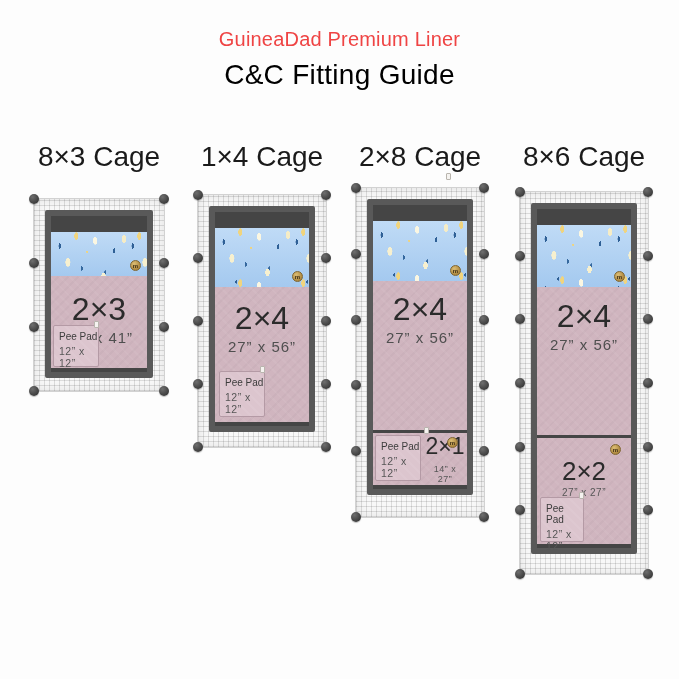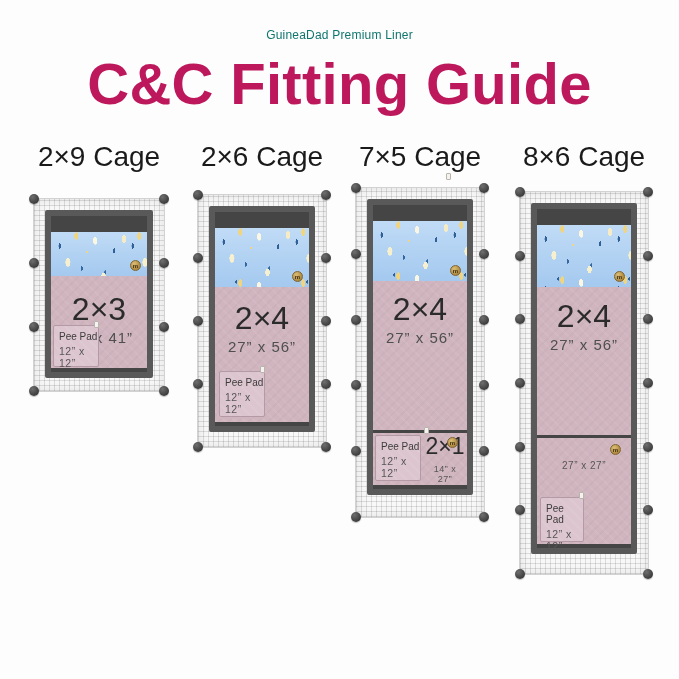--- a/index.html
+++ b/index.html
@@ -5,22 +5,22 @@
   * { margin:0; padding:0; box-sizing:border-box; }
   html,body { background:#fff; }
   .page {
     position:relative; width:679px; height:679px; overflow:hidden;
     background:#fdfdfd;
     font-family:"Liberation Sans","DejaVu Sans",sans-serif;
     color:#1c1c1c;
   }
   
   .header { position:absolute; top:28px; left:0; width:100%; text-align:center; }
-  .brand-line { font-size:12px; color:#0f766e; letter-spacing:.2px; }
-  .main-title { font-size:58px; color:#be185d; margin-top:8px; font-weight:700; letter-spacing:.3px; }
+  .brand-line { font-size:20px; color:#ef4444; letter-spacing:.2px; }
+  .main-title { font-size:28px; color:#000000; margin-top:8px; font-weight:400; letter-spacing:.3px; }
   
   .col { position:absolute; }
   .cage-heading { font-size:28px; font-weight:400; color:#1a1a1a; text-align:center; line-height:34px; }
   
   .cage {
     position:relative; width:100%;
     background-color:#f8f8f8;
     background-image:
       repeating-linear-gradient(0deg, rgba(70,70,70,.16) 0 1px, transparent 1px 5px),
       repeating-linear-gradient(90deg, rgba(70,70,70,.16) 0 1px, transparent 1px 5px);
@@ -105,21 +105,21 @@
 <body>
 
 <div class="page">
 
   <div class="header">
     <div class="brand-line">GuineaDad Premium Liner</div>
     <div class="main-title">C&amp;C Fitting Guide</div>
   </div>
 
   <div class="col" style="left:33px;top:140px;width:132px">
-    <div class="cage-heading">2×9 Cage</div>
+    <div class="cage-heading">8×3 Cage</div>
     <div class="cage" style="height:194px;margin-top:24px">
       <div class="cage-inner" style="bottom:13px">
         <div class="liner liner-main">
           <div class="fleece-top" style="height:44px"></div>
           <div class="pink-body" style="padding-top:16px">
             <div class="liner-label">2×3</div>
             <div class="liner-dims">27” x 41”</div>
             <div class="pee-pad" style="left:2px;bottom:1px;width:46px;height:42px">
               <div class="pee-pad-label">Pee Pad</div>
               <div class="pee-pad-dims">12” x 12”</div>
@@ -136,21 +136,21 @@
         <div class="ball" style="top: 33.3333%; left: 0px; transform: translate(-50%, -50%);"></div>
         <div class="ball" style="top: 33.3333%; right: 0px; transform: translate(50%, -50%);"></div>
         <div class="ball" style="top: 66.6667%; left: 0px; transform: translate(-50%, -50%);"></div>
         <div class="ball" style="top: 66.6667%; right: 0px; transform: translate(50%, -50%);"></div>
         <div class="ball" style="top: 100%; left: 0px; transform: translate(-50%, -50%);"></div>
         <div class="ball" style="top: 100%; right: 0px; transform: translate(50%, -50%);"></div>
       </div>
   </div>
 
   <div class="col" style="left:197px;top:140px;width:130px">
-    <div class="cage-heading">2×6 Cage</div>
+    <div class="cage-heading">1×4 Cage</div>
     <div class="cage" style="height:254px;margin-top:20px">
       <div class="cage-inner" style="bottom:15px">
         <div class="liner liner-main">
           <div class="fleece-top" style="height:59px"></div>
           <div class="pink-body" style="padding-top:14px">
             <div class="liner-label">2×4</div>
             <div class="liner-dims">27” x 56”</div>
             <div class="pee-pad" style="left:4px;bottom:5px;width:46px;height:46px">
               <div class="pee-pad-label">Pee Pad</div>
               <div class="pee-pad-dims">12” x 12”</div>
@@ -169,21 +169,21 @@
         <div class="ball" style="top: 50%; left: 0px; transform: translate(-50%, -50%);"></div>
         <div class="ball" style="top: 50%; right: 0px; transform: translate(50%, -50%);"></div>
         <div class="ball" style="top: 75%; left: 0px; transform: translate(-50%, -50%);"></div>
         <div class="ball" style="top: 75%; right: 0px; transform: translate(50%, -50%);"></div>
         <div class="ball" style="top: 100%; left: 0px; transform: translate(-50%, -50%);"></div>
         <div class="ball" style="top: 100%; right: 0px; transform: translate(50%, -50%);"></div>
       </div>
   </div>
 
   <div class="col" style="left:355px;top:140px;width:130px">
-    <div class="cage-heading">7×5 Cage</div>
+    <div class="cage-heading">2×8 Cage</div>
     <div class="cage" style="height:331px;margin-top:13px">
       <div class="tag" style="top:-15px;left:70%"></div>
       <div class="cage-inner" style="bottom:22px">
         <div class="liner liner-main">
           <div class="fleece-top" style="height:60px"></div>
           <div class="pink-body" style="padding-top:11px">
             <div class="liner-label">2×4</div>
             <div class="liner-dims">27” x 56”</div>
           </div>
           <div class="badge" style="top:44px;right:6px">
@@ -231,20 +231,21 @@
           <div class="pink-body" style="padding-top:12px">
             <div class="liner-label">2×4</div>
             <div class="liner-dims">27” x 56”</div>
           </div>
           <div class="badge" style="top:46px;right:6px">
             <span class="badge-glyph">m</span>
           </div>
         </div>
         <div class="liner" style="height:106px;flex:none">
           <div class="pink-body" style="padding-top:20px">
+            <div class="sq-label">2×2</div>
             <div class="sq-dims">27” x 27”</div>
             <div class="pee-pad" style="left:3px;bottom:2px;width:44px;height:45px">
               <div class="pee-pad-label">Pee Pad</div>
               <div class="pee-pad-dims">12” x 12”</div>
               <div class="tag" style="top:-6px;right:-1px"></div>
             </div>
             <div class="badge" style="top:6px;right:10px">
               <span class="badge-glyph">m</span>
             </div>
           </div>

